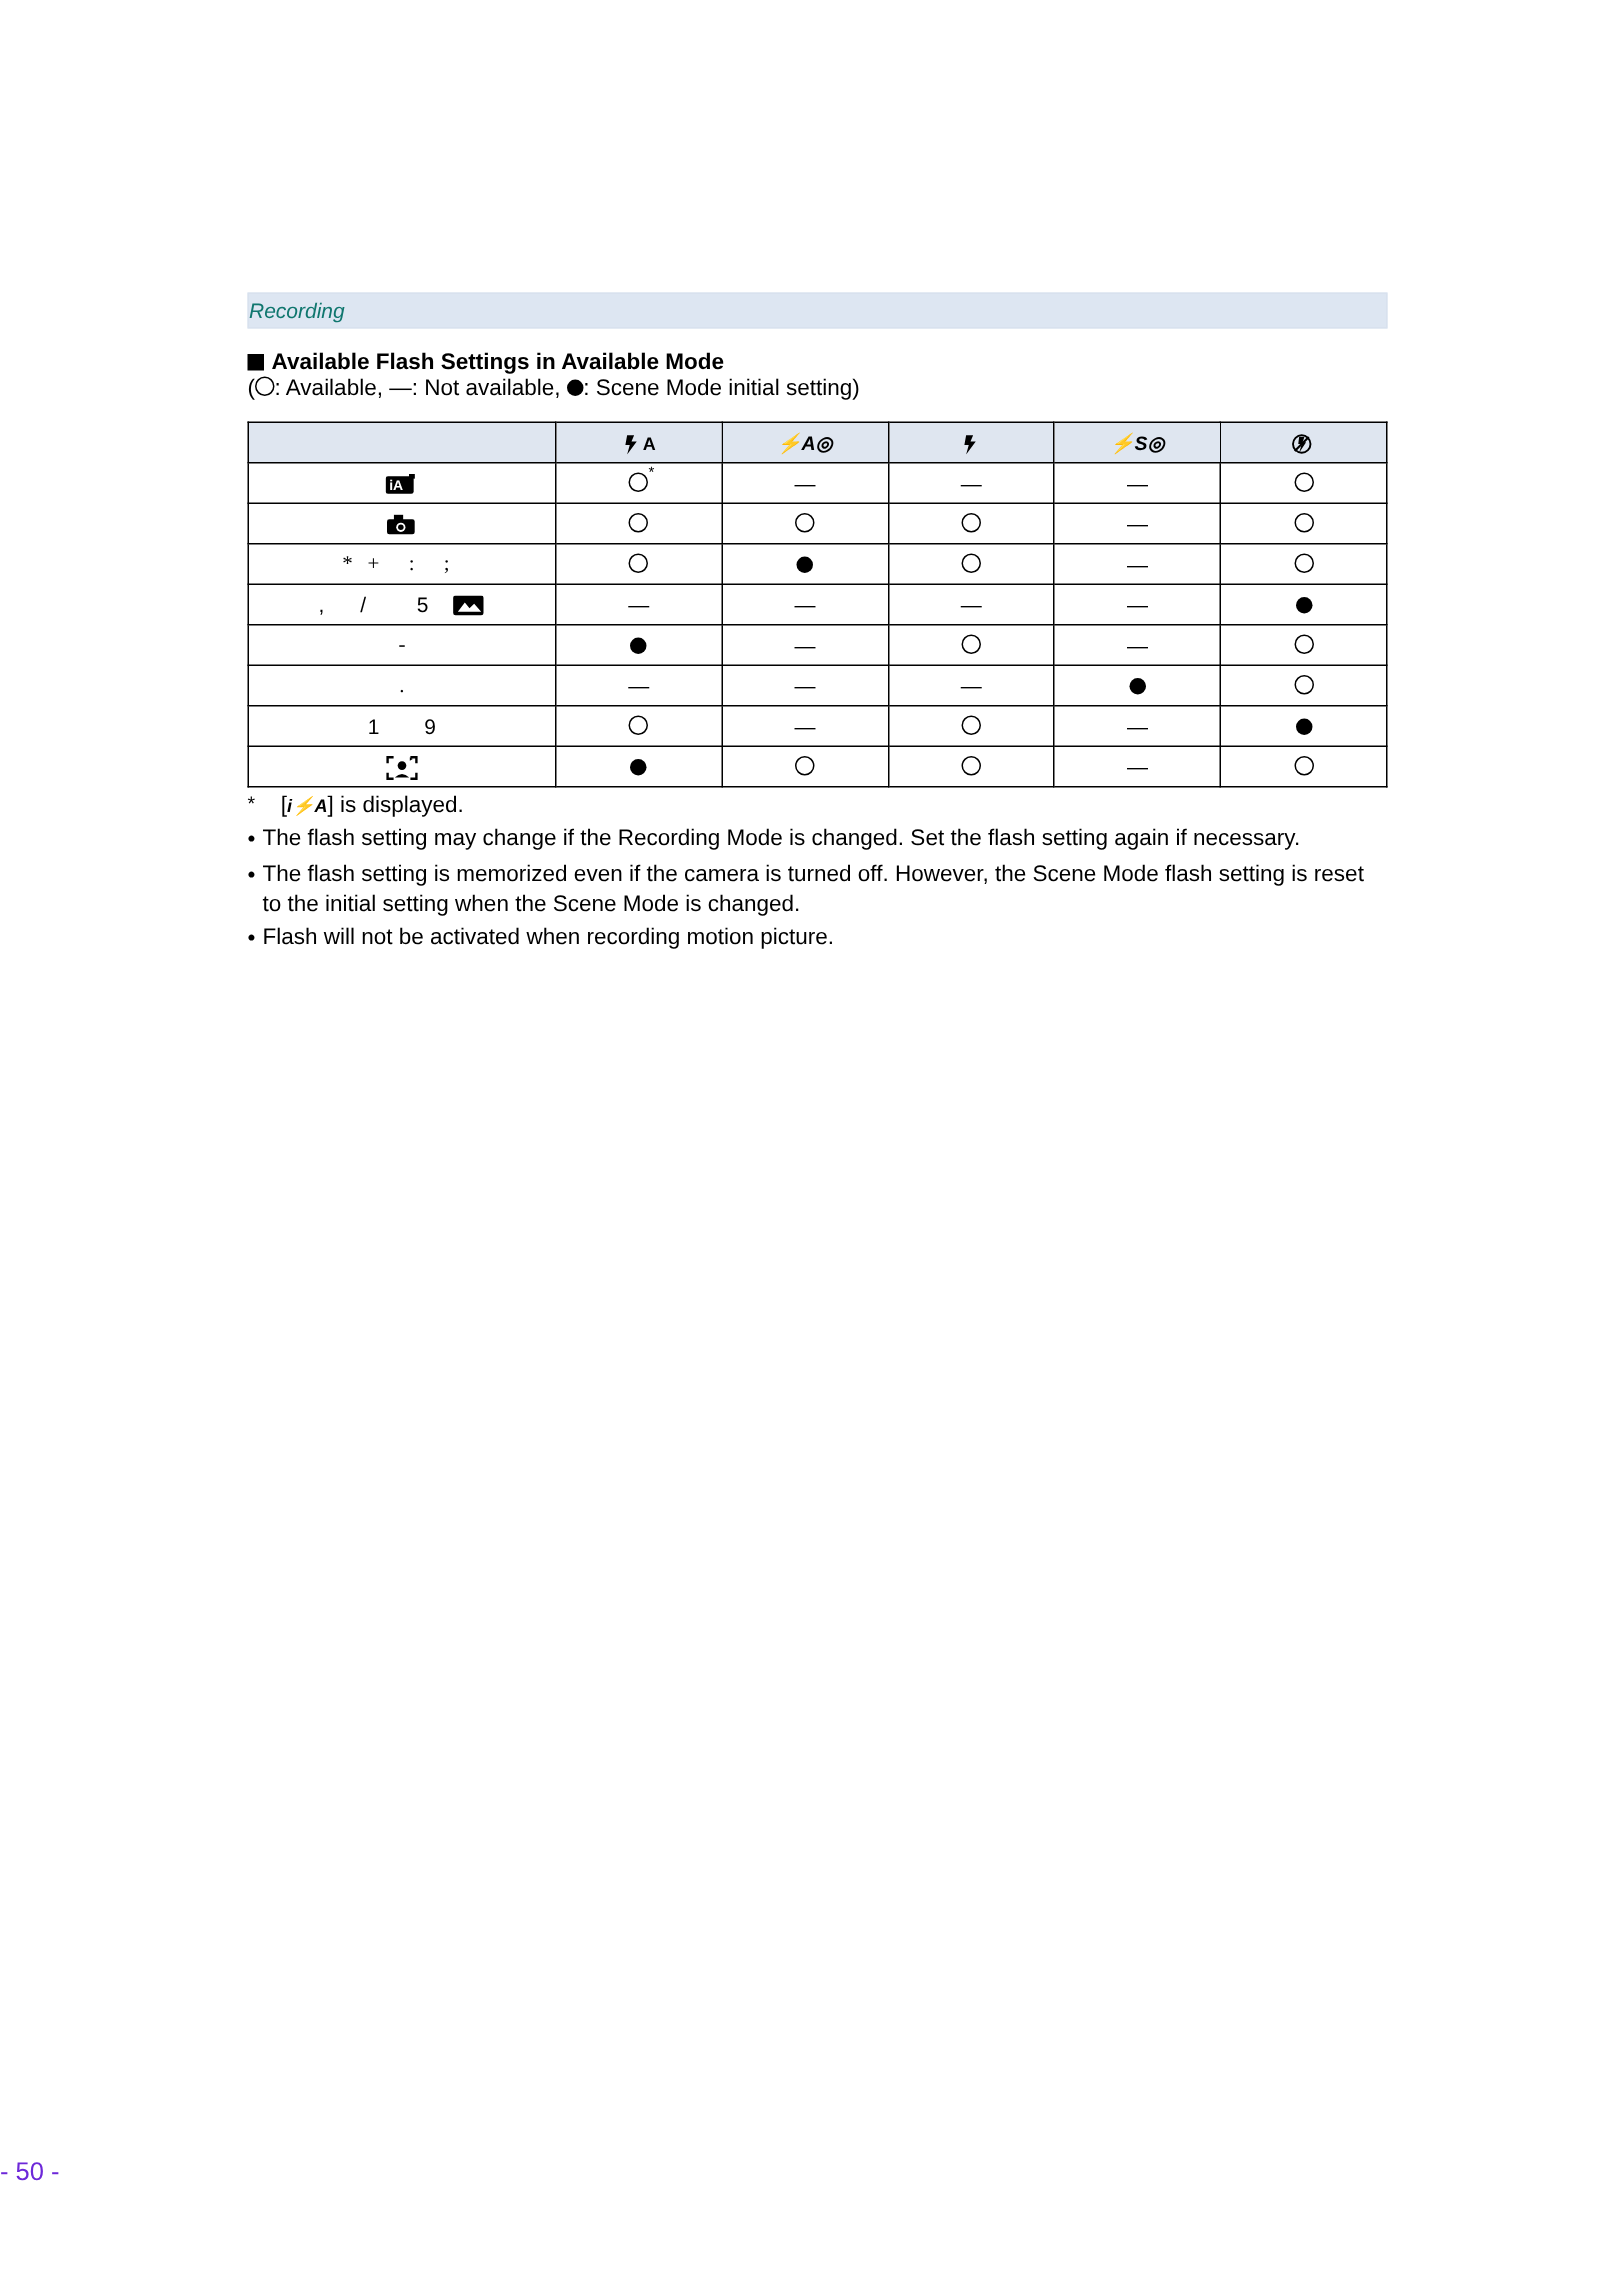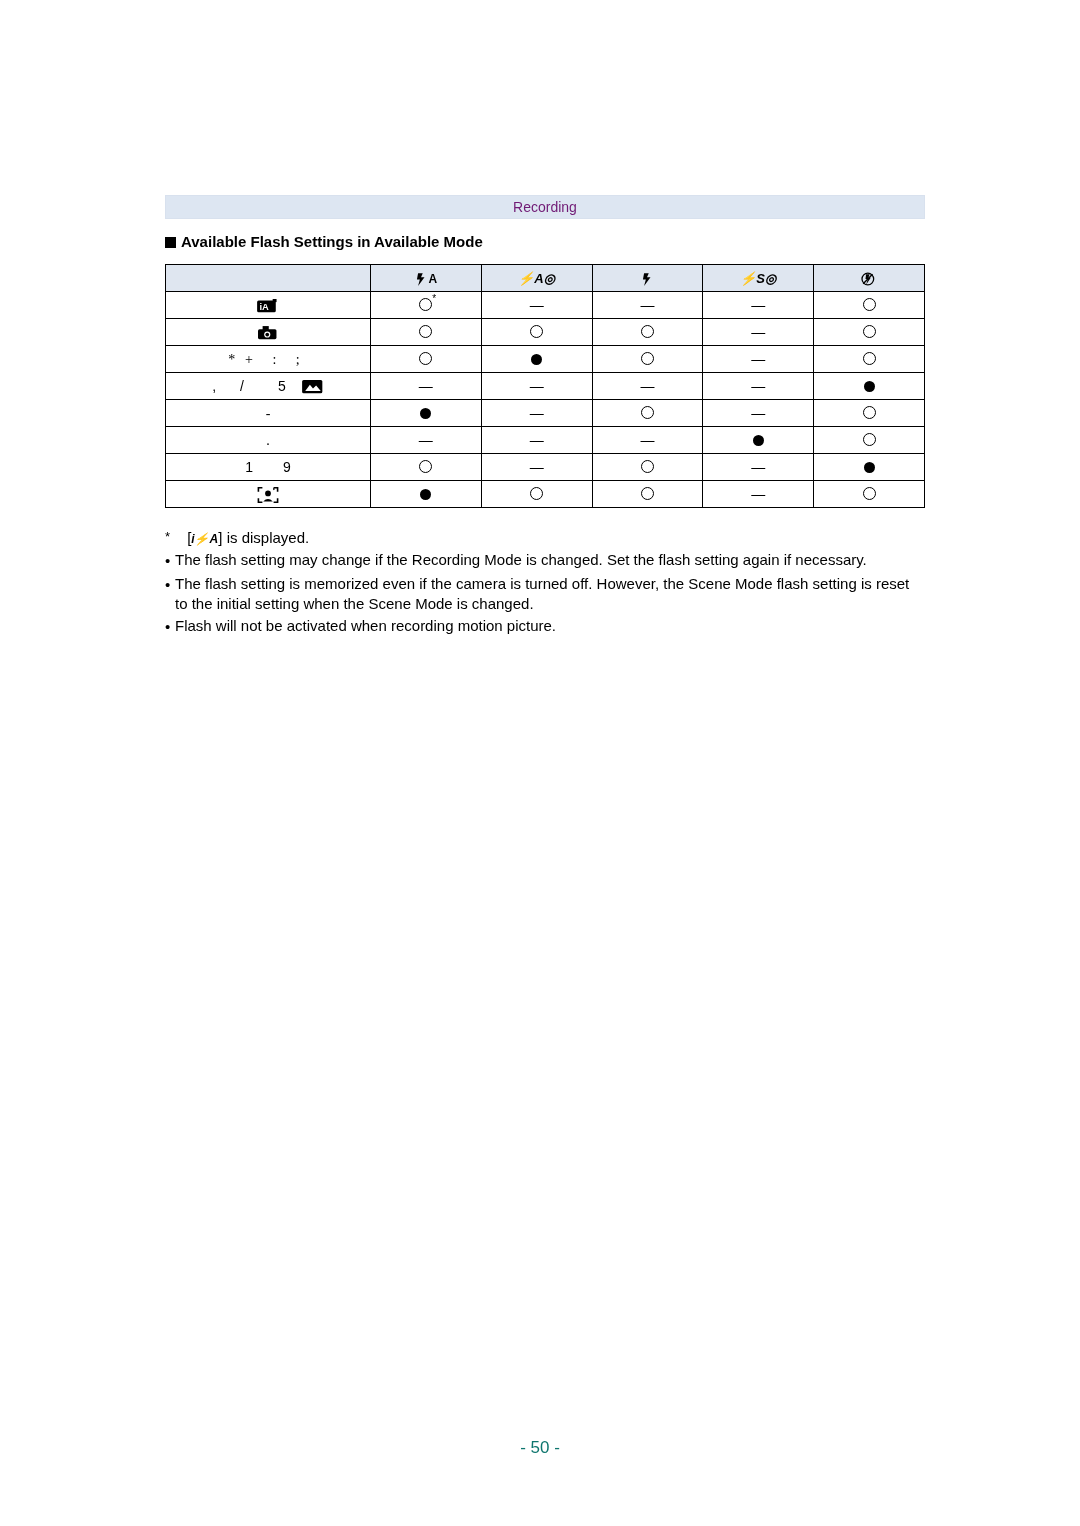--- a/index.html
+++ b/index.html
@@ -13,25 +13,26 @@
   }
   .page {
     position: relative;
     width: 1080px;
     height: 1526px;
     box-sizing: border-box;
     padding: 195px 155px 0 165px;
   }
   .breadcrumb {
     background: #DDE6F2;
-    text-align: center;
+    text-align: left;
     font-size: 14px;
     padding: 3px 0;
-    color: #701a75;
+    color: #0f766e;
     border: 1px solid #D8E1EE;
+    font-style: italic;
   }
   .section-title {
     margin-top: 14px;
     font-weight: bold;
     font-size: 15px;
   }
   .section-title .square {
     display: inline-block;
     width: 11px;
     height: 11px;
@@ -84,44 +85,43 @@
   }
   table.flash th:first-child, table.flash td:first-child {
     text-align: center;
     width: 24%;
   }
   table.flash col.c0 { width: 27%; }
   table.flash col.ci { width: 14.6%; }
   .dash { font-weight: normal; }
   .note {
     font-size: 15px;
-    margin-top: 20px;
+    margin-top: 2px;
     line-height: 1.35;
   }
   .note .star { font-size: 13px; display: inline-block; width: 18px; vertical-align: top; }
   .bullets {
     font-size: 15px;
     line-height: 1.35;
   }
   .bullets .bli {
     display: flex;
     margin-top: 2px;
   }
   .bullets .bli .dotb {
     flex: 0 0 10px;
     padding-top: 1px;
   }
   .bullets .bli .bt { flex: 1; }
   .pagenum {
     position: absolute;
     bottom: 68px;
     left: 0; right: 0;
-    text-align: center;
     font-size: 17px;
-    color: #0f766e;
+    color: #6d28d9;
   }
   
   .ic { display: inline-block; vertical-align: middle; }
   .rowlabel-extras { font-family: Georgia, serif; letter-spacing: 8px; margin-left: 6px; }
   .rowlabel-spaced { letter-spacing: 10px; }
   .flashtxt { font-family: Arial, sans-serif; font-weight: bold; font-style: italic; font-size: 13px; }
   .avail-with-sup { position: relative; display: inline-block; }
   .avail-with-sup .sym-circle-open { }
   .avail-with-sup .suffix { position: absolute; top: -4px; left: 13px; font-size: 10px; }
 </style>
@@ -129,20 +129,23 @@
 <body>
 
 <div class="page">
 
   <div class="breadcrumb">Recording</div>
 
   <div class="section-title">
     <span class="square"></span><span>Available Flash Settings in Available Mode</span>
   </div>
 
+  <div class="legend">
+    <span>(</span><span class="sym-circle-open"></span><span>: Available, </span><span>—: Not available, </span><span class="sym-circle-filled"></span><span>: Scene Mode initial setting)</span>
+  </div>
 
   <table class="flash">
     <colgroup>
       <col class="c0">
         <col class="ci">
         <col class="ci">
         <col class="ci">
         <col class="ci">
         <col class="ci">
     </colgroup>

